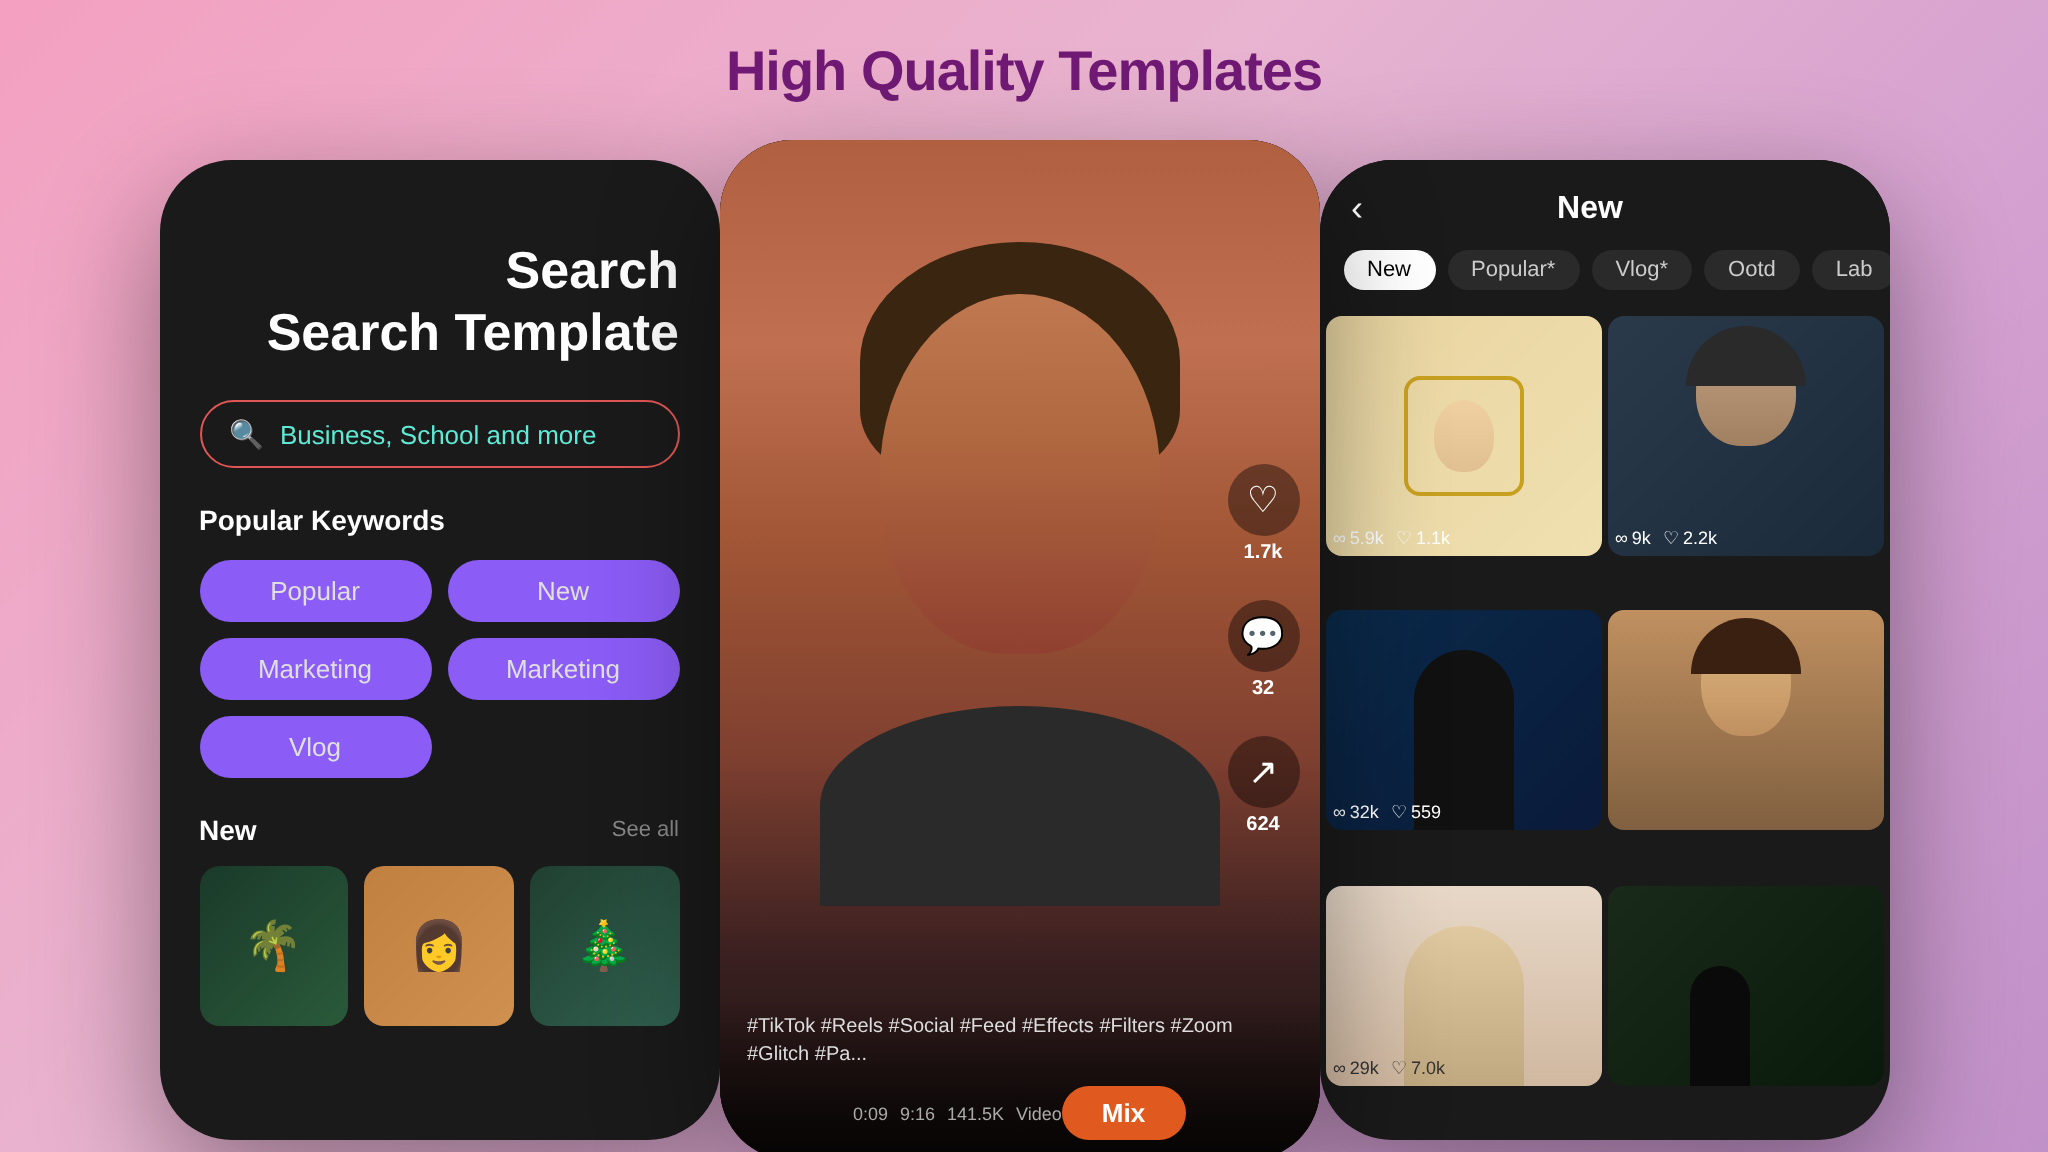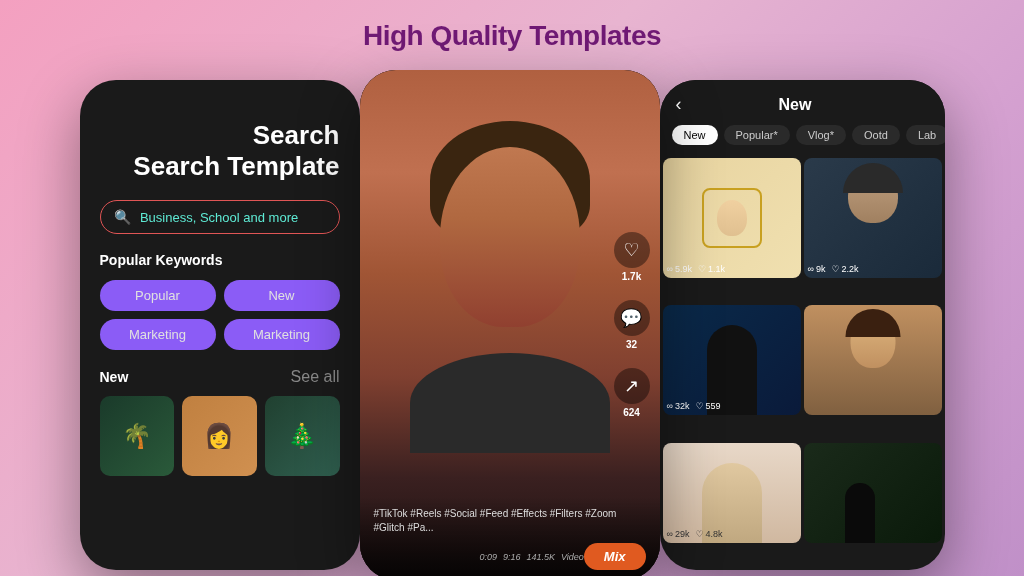--- a/index.html
+++ b/index.html
@@ -135,21 +135,21 @@
     }
 
     .p1-new-title {
       color: #fff;
       font-size: 14px;
       font-weight: 600;
     }
 
     .p1-see-all {
       color: #888;
-      font-size: 16px;
+      font-size: 11px;
     }
 
     .p1-thumbnails {
       display: flex;
       gap: 8px;
     }
 
     .p1-thumb {
       flex: 1;
       height: 80px;
@@ -272,22 +272,21 @@
     .p2-hashtags {
       color: #ddd;
       font-size: 10px;
       margin-bottom: 8px;
       line-height: 1.4;
     }
 
     .p2-bottom-row {
       display: flex;
       align-items: center;
-      justify-content: flex-end;
-      font-style: italic;
+      justify-content: center;
     }
 
     .p2-meta {
       color: #aaa;
       font-size: 9px;
       display: flex;
       gap: 6px;
       align-items: center;
     }
 
@@ -452,20 +451,21 @@
       <div class="p1-search">
         <span class="p1-search-icon">🔍</span>
         <span class="p1-search-placeholder">Business, School and more</span>
       </div>
       <div class="p1-section-title">Popular Keywords</div>
       <div class="p1-keywords">
         <div class="p1-keyword">Popular</div>
         <div class="p1-keyword">New</div>
         <div class="p1-keyword">Marketing</div>
         <div class="p1-keyword">Marketing</div>
+        <div class="p1-keyword">Vlog</div>
       </div>
       <div class="p1-new-header">
         <span class="p1-new-title">New</span>
         <span class="p1-see-all">See all</span>
       </div>
       <div class="p1-thumbnails">
         <div class="p1-thumb p1-thumb-1">
           <div class="p1-thumb-img">🌴</div>
         </div>
         <div class="p1-thumb p1-thumb-2">
@@ -564,21 +564,21 @@
 
         <div class="p3-card p3-card-4" style="position:relative;background:linear-gradient(180deg,#c09060,#806040);">
           <div style="position:absolute;top:8px;left:50%;transform:translateX(-50%);width:45px;height:55px;background:linear-gradient(180deg,#e0b880,#c09060);border-radius:50% 50% 45% 45%;"></div>
           <div style="position:absolute;top:4px;left:50%;transform:translateX(-50%);width:55px;height:28px;background:#3a2010;border-radius:28px 28px 0 0;"></div>
         </div>
 
         <div class="p3-card p3-card-5" style="position:relative;background:linear-gradient(180deg,#e8d8c8,#d0b8a0);">
           <div style="position:absolute;bottom:0;left:50%;transform:translateX(-50%);width:60px;height:80px;background:linear-gradient(180deg,#e0c8a0,#c0a880);border-radius:30px 30px 0 0;"></div>
           <div class="p3-stats">
             <span class="p3-stat" style="color:#333;">∞ <span>29k</span></span>
-            <span class="p3-stat" style="color:#333;">♡ <span>4.8k</span></span>
+            <span class="p3-stat" style="color:#333;">♡ <span>7.0k</span></span>
           </div>
         </div>
 
         <div class="p3-card p3-card-6" style="position:relative;background:linear-gradient(135deg,#1a2a1a,#0a1a0a);">
           <div style="position:absolute;bottom:0;left:30%;width:30px;height:60px;background:#0a0a0a;border-radius:15px 15px 0 0;"></div>
         </div>
       </div>
     </div>
   </div>
 

